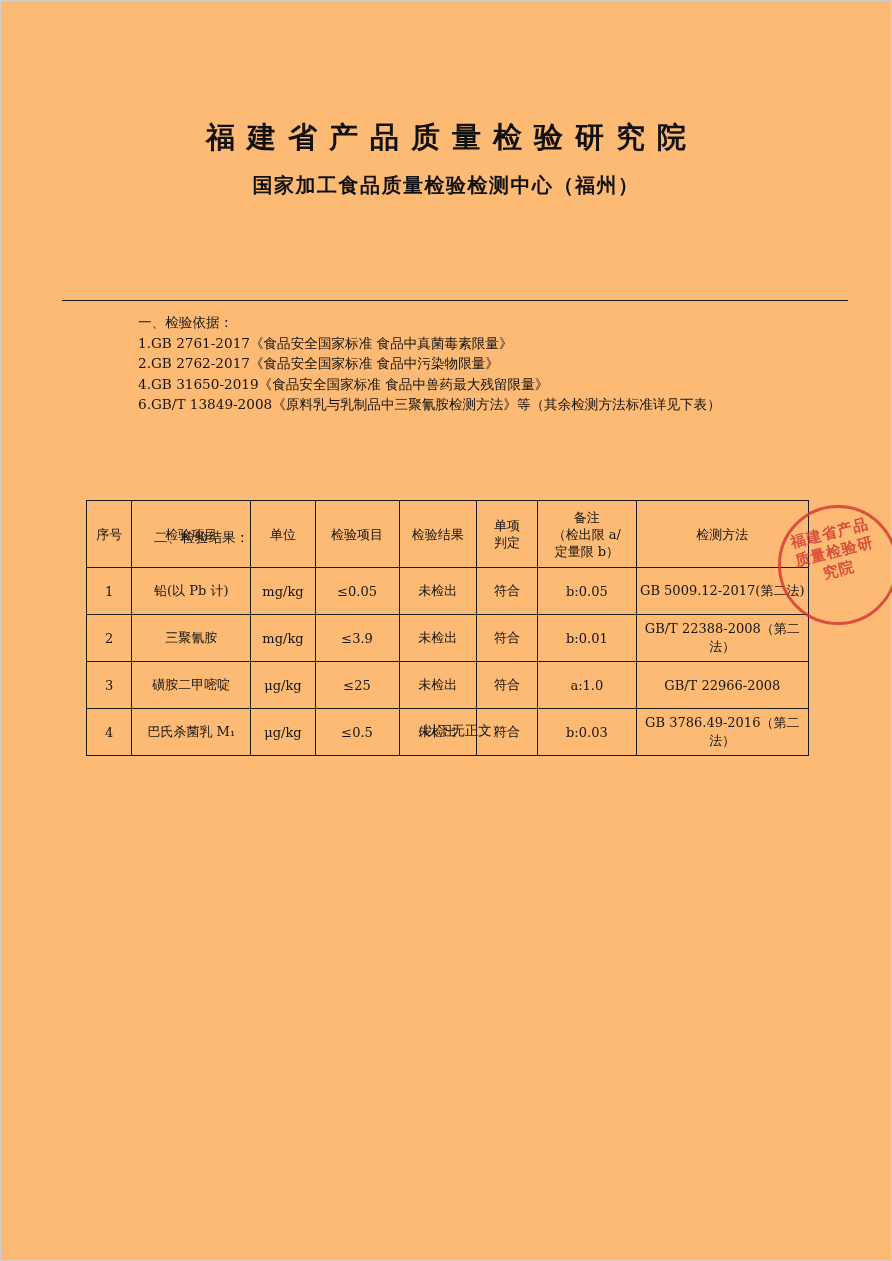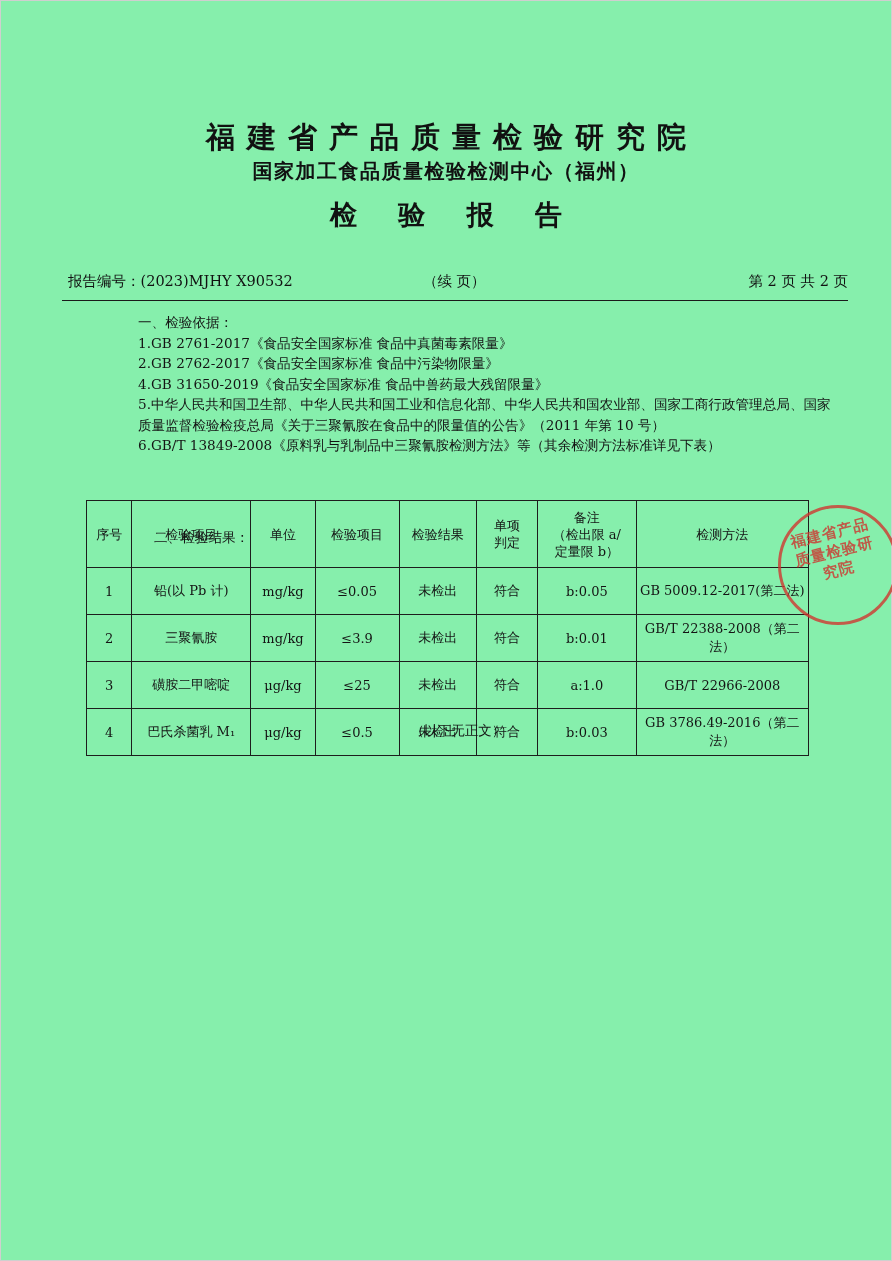--- a/index.html
+++ b/index.html
@@ -4,21 +4,21 @@
 <style>
   html, body {
     margin: 0;
     padding: 0;
     background: #d8d8d8;
   }
   .page {
     position: relative;
     width: 892px;
     height: 1261px;
-    background: #86efac;
+    background: #fdba74;
     margin: 0 auto;
     overflow: hidden;
     font-family: "DejaVu Sans", "Liberation Sans", sans-serif;
     color: #121212;
   }
   
   .page::before {
     content: "";
     position: absolute;
     left: 0; top: 0; right: 0; bottom: 0;
@@ -39,21 +39,21 @@
     font-weight: bold;
     letter-spacing: 12px;
     color: #111;
     margin-left: 12px;
   }
   .title-sub {
     font-family: "DejaVu Serif", "Liberation Serif", serif;
     font-size: 20px;
     font-weight: bold;
     letter-spacing: 1.5px;
-    margin-top: 0;
+    margin-top: 14px;
     color: #111;
   }
   .title-report {
     font-family: "DejaVu Serif", "Liberation Serif", serif;
     font-size: 27px;
     font-weight: bold;
     letter-spacing: 16px;
     margin-top: 12px;
     margin-left: 16px;
     color: #111;
@@ -206,38 +206,29 @@
   }
 </style>
 </head>
 <body>
 
 <div class="page">
 
   <div class="header-block">
     <div class="title-main">福建省产品质量检验研究院</div>
     <div class="title-sub">国家加工食品质量检验检测中心（福州）</div>
-    <div class="title-report">检 验 报 告</div>
   </div>
 
-  <div class="meta-row">
-    <div class="meta-no">
-      <span>报告编号：</span><span>(2023)MJHY X90532</span>
-    </div>
-    <div class="meta-cont">（续 页）</div>
-    <div class="meta-pages">第 2 页  共 2 页</div>
-  </div>
   <div class="rule"></div>
 
   <div class="body-text">
     <div class="ln">一、检验依据：</div>
     <div class="ln">1.GB 2761-2017《食品安全国家标准 食品中真菌毒素限量》</div>
     <div class="ln">2.GB 2762-2017《食品安全国家标准 食品中污染物限量》</div>
     <div class="ln">4.GB 31650-2019《食品安全国家标准 食品中兽药最大残留限量》</div>
-    <div class="ln wrap">5.中华人民共和国卫生部、中华人民共和国工业和信息化部、中华人民共和国农业部、国家工商行政管理总局、国家质量监督检验检疫总局《关于三聚氰胺在食品中的限量值的公告》（2011 年第 10 号）</div>
     <div class="ln">6.GB/T 13849-2008《原料乳与乳制品中三聚氰胺检测方法》等（其余检测方法标准详见下表）</div>
   </div>
 
   <div class="section2">二、检验结果：</div>
 
   <table class="result">
     <thead>
       <tr>
         <th class="col-no">序号</th>
         <th class="col-item">检验项目</th>

